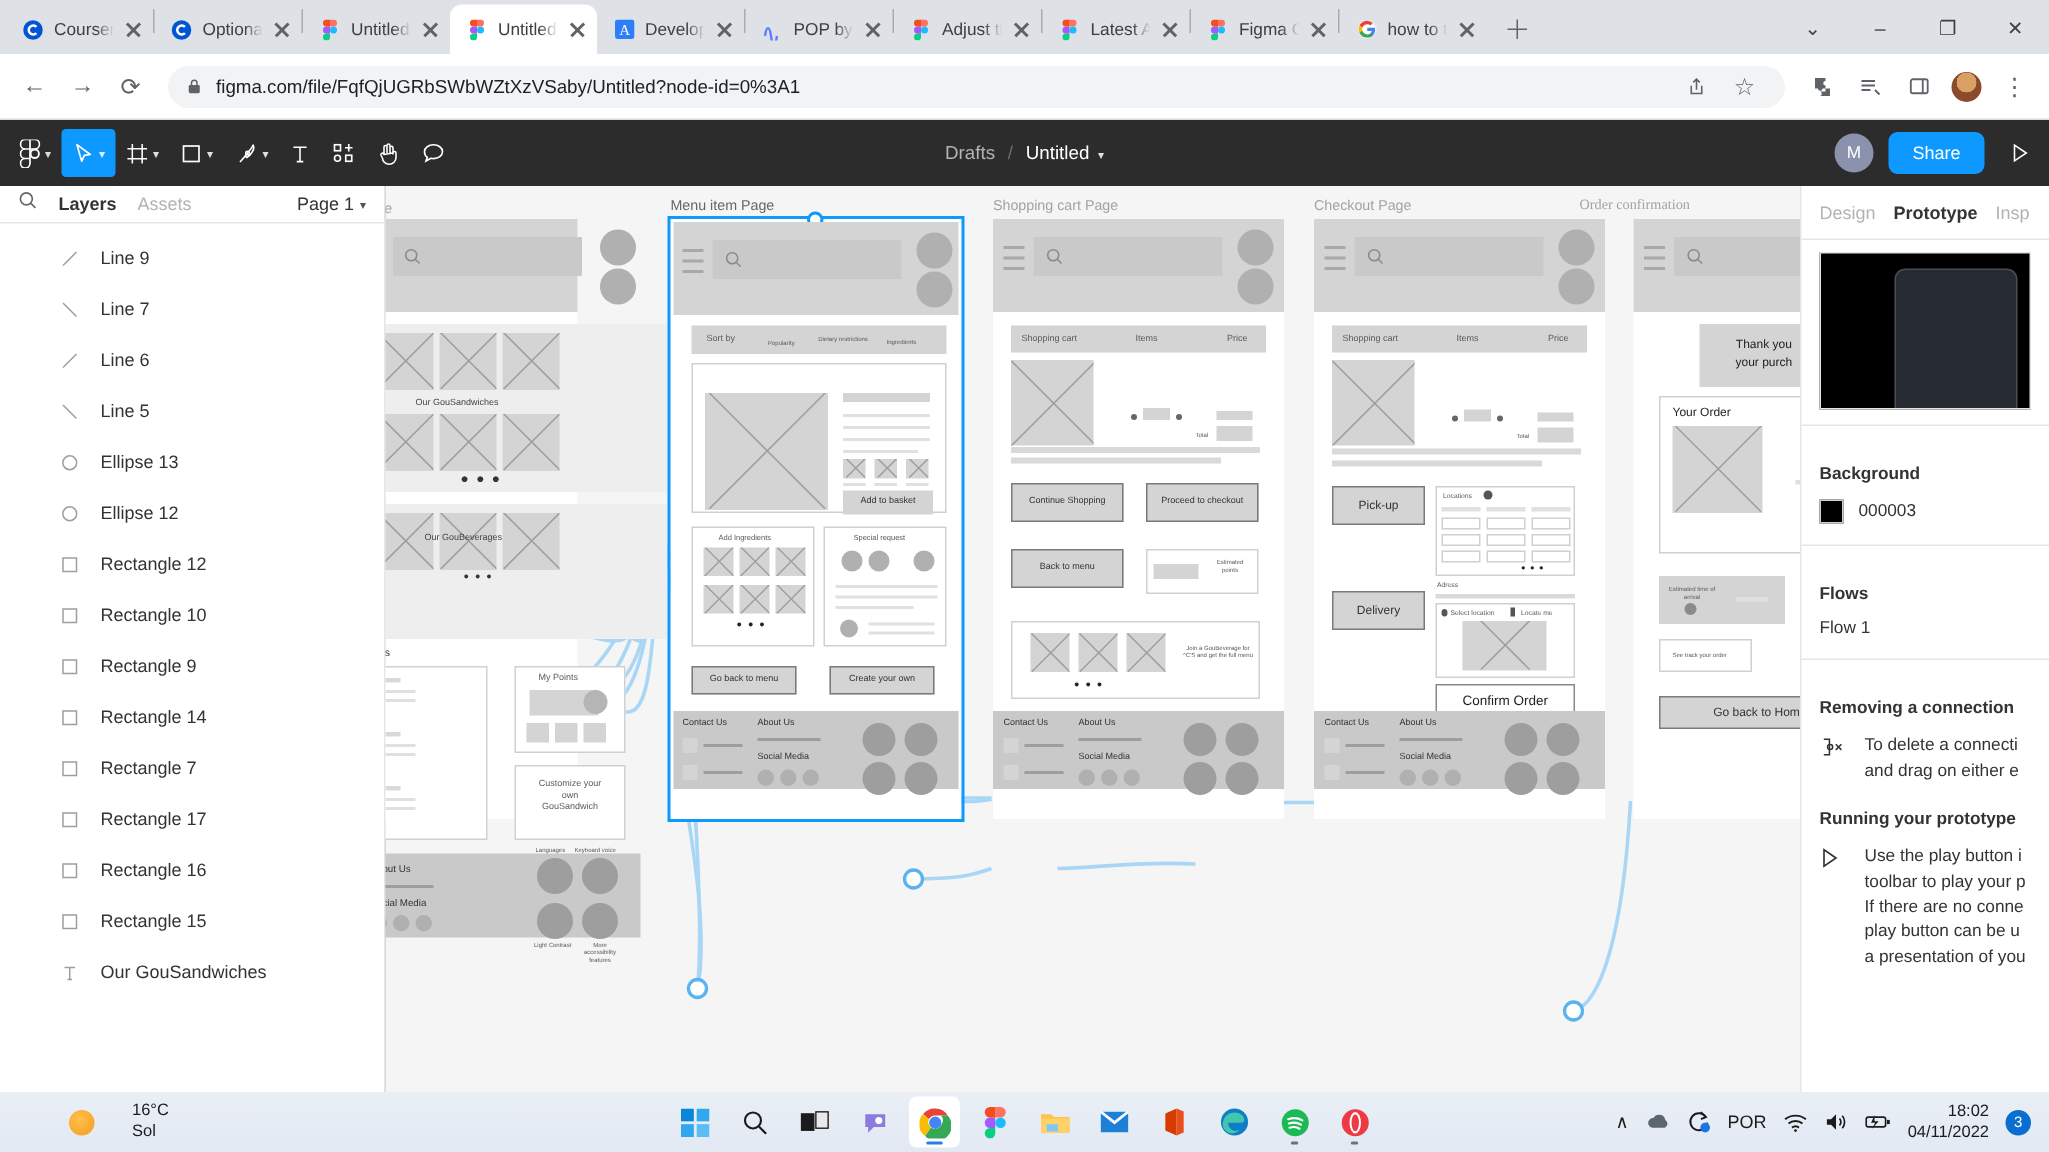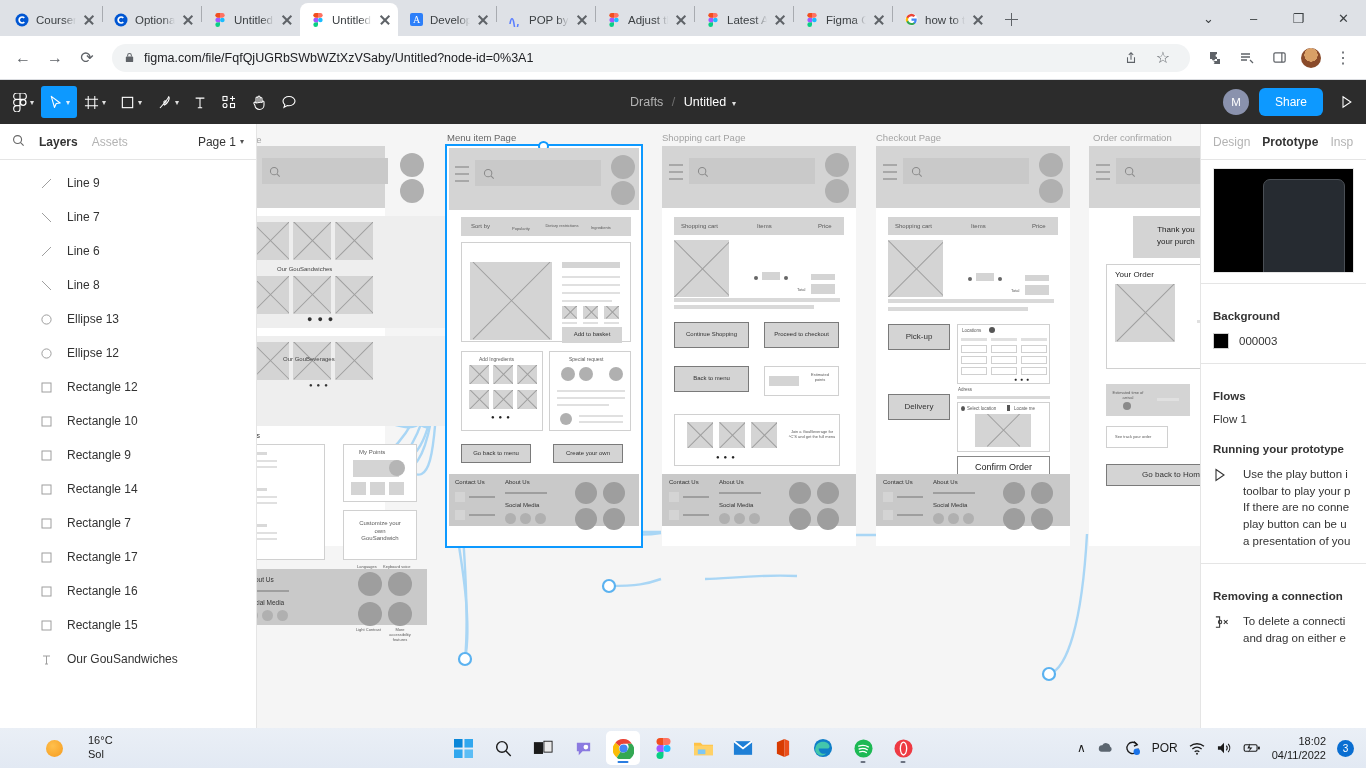--- a/index.html
+++ b/index.html
@@ -85,21 +85,21 @@
   .share-btn { background:#0d99ff;color:#fff;font-size:12px;border-radius:6px;
     padding:7px 16px; border:none; cursor:pointer; font-family:inherit;}
 
   .figma-body { position:absolute; top:44px; left:0; right:0; bottom:0; }
 
   
   .left-panel {
     position:absolute; left:0; top:0; width:257px; bottom:0; background:#fff;
     border-right:1px solid #e5e5e5; display:flex; flex-direction:column;
   }
-  .lp-head { height:36px; display:flex; align-items:center; padding:0 12px; gap:14px;
+  .lp-head { height:25px; display:flex; align-items:center; padding:0 12px; gap:14px;
              border-bottom:1px solid #e5e5e5; }
   .lp-tab { font-size:12px; color:#b3b3b3; }
   .lp-tab.active { color:#333; font-weight:bold; }
   .page-sel { margin-left:auto; font-size:12px; color:#333; display:flex; align-items:center; gap:4px;}
   .layers { flex:1; overflow:hidden; padding-top:6px; }
   .layer-row { height:34px; display:flex; align-items:center; padding-left:40px; gap:14px;
                font-size:12px; color:#333; }
   .layer-ico { width:13px; height:13px; flex:none; color:#9e9e9e; display:flex;
                align-items:center; justify-content:center;}
 
@@ -491,21 +491,21 @@
                 </svg>
               </span>
             <span>Line 6</span>
           </div>
           <div class="layer-row">
             <span class="layer-ico">
                 <svg width="13" height="13" viewBox="0 0 13 13">
                   <path d="M2 2l9 9" stroke="#9e9e9e" stroke-width="1"></path>
                 </svg>
               </span>
-            <span>Line 8</span>
+            <span>Line 5</span>
           </div>
           <div class="layer-row">
             <span class="layer-ico">
                 <svg width="13" height="13" viewBox="0 0 13 13">
                   <circle cx="6.5" cy="6.5" r="4.6" stroke="#9e9e9e" stroke-width="1" fill="none"></circle>
                 </svg>
               </span>
             <span>Ellipse 13</span>
           </div>
           <div class="layer-row">
@@ -947,21 +947,21 @@
         <div class="circ" style="left:706px; top:389px; width:11px; height:11px;"></div>
         <div class="wf gbar" style="left:626px; top:368px; width:10px; height:10px;"></div>
         <div class="wf gline" style="left:640px; top:372px; width:26px; height:2px; background:#9e9e9e;"></div>
         <div class="wf gbar" style="left:626px; top:386px; width:10px; height:10px;"></div>
         <div class="wf gline" style="left:640px; top:390px; width:26px; height:2px; background:#9e9e9e;"></div>
         <div class="circ" style="left:746px; top:358px; width:22px; height:22px; background:#9e9e9e;"></div>
         <div class="circ" style="left:774px; top:358px; width:22px; height:22px; background:#9e9e9e;"></div>
         <div class="circ" style="left:746px; top:384px; width:22px; height:22px; background:#9e9e9e;"></div>
         <div class="circ" style="left:774px; top:384px; width:22px; height:22px; background:#9e9e9e;"></div>
 
-        <div class="frame-label" style="left:836px; top:8px;">Order confirmation </div>
+        <div class="frame-label" style="left:796px; top:8px;font-family:Liberation Serif, serif;">Order confirmation </div>
         <div class="frame" style="left:832px; top:22px; width:194px; height:400px;"></div>
 
         <div class="head-strip" style="left:832px; top:22px; width:194px; height:62px;"></div>
         <div class="search-pill" style="left:859px; top:34px; width:126px; height:26px;"></div>
         <div class="wf" style="left:867px; top:40px;">
           <svg width="12" height="12" viewBox="0 0 14 14">
               <circle cx="6" cy="6" r="4.3" stroke="#8a8a8a" stroke-width="1.2" fill="none"></circle>
               <path d="M9.3 9.3l3.2 3.2" stroke="#8a8a8a" stroke-width="1.2"></path>
             </svg>
         </div>
@@ -1002,50 +1002,50 @@
         <div class="rp-sec">
           <div class="rp-title">Background</div>
           <div class="rp-row">
             <span class="swatch" style="background:#000000"></span>
             <span class="rp-val">000003</span>
           </div>
         </div>
         <div class="rp-sec">
           <div class="rp-title">Flows</div>
           <div class="rp-flow">Flow 1</div>
-        </div>
-        <div class="rp-sec" style="border-top:none; padding-top:4px;">
-          <div class="rp-title">Running your prototype</div>
-          <div class="rp-help">
-            <span class="rp-help-ico">
-              <svg width="14" height="14" viewBox="0 0 14 14">
-                  <path d="M3 1.5l8 5.5-8 5.5z" stroke="#333" stroke-width="1.1" fill="none"></path>
-                </svg>
-            </span>
-            <span class="rp-help-txt">Use the play button i
-toolbar to play your p
-If there are no conne
-play button can be u
-a presentation of you</span>
-          </div>
         </div>
         <div class="rp-sec">
           <div class="rp-title">Removing a connection</div>
           <div class="rp-help">
             <span class="rp-help-ico">
               <svg width="17" height="15" viewBox="0 0 18 16">
                   <path d="M3 2h4v11H3" stroke="#333" stroke-width="1.1" fill="none"></path>
                   <circle cx="7.5" cy="7.5" r="1.8" stroke="#333" stroke-width="1.1" fill="none"></circle>
                   <path d="M11.5 5.5l4 4M15.5 5.5l-4 4" stroke="#333" stroke-width="1.1"></path>
                 </svg>
             </span>
             <span class="rp-help-txt">To delete a connecti
 and drag on either e</span>
           </div>
         </div>
+        <div class="rp-sec" style="border-top:none; padding-top:4px;">
+          <div class="rp-title">Running your prototype</div>
+          <div class="rp-help">
+            <span class="rp-help-ico">
+              <svg width="14" height="14" viewBox="0 0 14 14">
+                  <path d="M3 1.5l8 5.5-8 5.5z" stroke="#333" stroke-width="1.1" fill="none"></path>
+                </svg>
+            </span>
+            <span class="rp-help-txt">Use the play button i
+toolbar to play your p
+If there are no conne
+play button can be u
+a presentation of you</span>
+          </div>
+        </div>
       </div>
     </div>
   </div>
 
   <div class="taskbar">
     <div class="weather">
       <span class="sun"></span>
       <span class="weather-txt">
         <div>16°C</div>
         <div>Sol</div>

